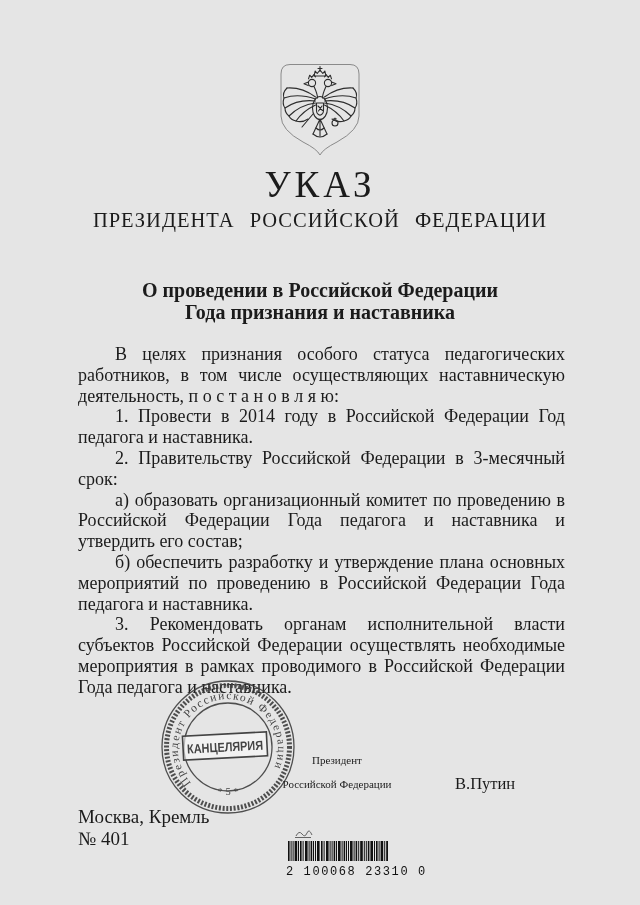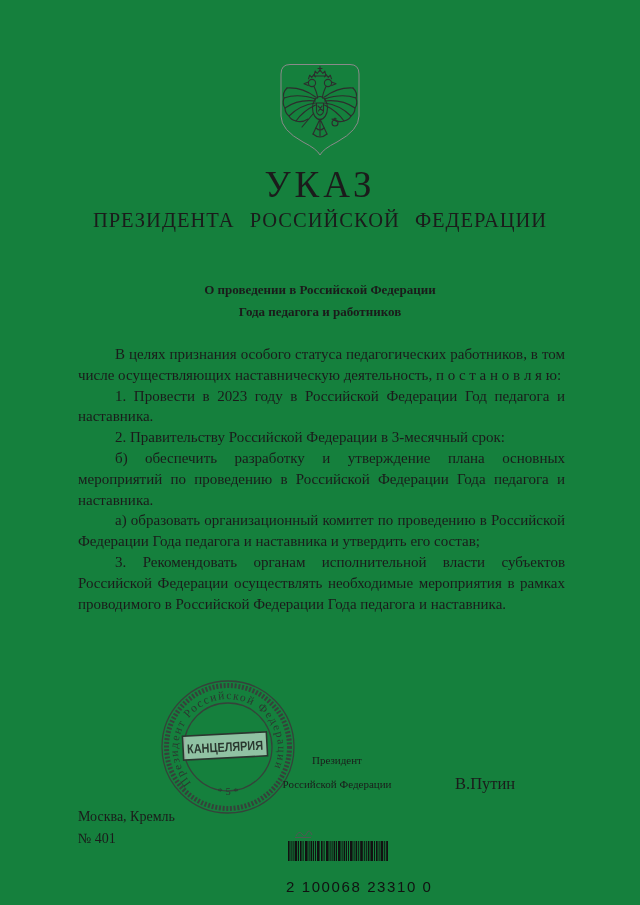--- a/index.html
+++ b/index.html
@@ -1,59 +1,59 @@
 <!DOCTYPE html>
 <html><head>
 <meta charset="utf-8">
 <style>
   html,body { margin:0; padding:0; background:#ffffff; }
   .page {
-    position:relative; width:640px; height:905px; background:#15803d;
+    position:relative; width:640px; height:905px; background:#e5e5e5;
     font-family:"Liberation Serif", serif; color:#1b1b1b; overflow:hidden;
   }
   
   .emblem { position:absolute; left:272px; top:57px; width:96px; height:102px; }
   
   .doc-type {
     position:absolute; top:165px; left:0; width:100%;
     text-align:center; font-size:37px; line-height:40px;
     letter-spacing:4px; font-weight:normal; white-space:nowrap;
   }
   .issuer {
     position:absolute; top:208px; left:0; width:100%;
     text-align:center; font-size:20.5px; line-height:24px;
     letter-spacing:1px; word-spacing:9px; white-space:nowrap;
   }
   .doc-title {
     position:absolute; top:279px; left:0; width:100%;
-    text-align:center; font-weight:bold; font-size:13px; line-height:22px;
+    text-align:center; font-weight:bold; font-size:20px; line-height:22px;
   }
   
   .body-text {
     position:absolute; left:78px; top:344px; width:487px;
-    font-size:15px; line-height:20.8px; text-align:justify;
+    font-size:18px; line-height:20.8px; text-align:justify;
   }
   .body-text p { margin:0; text-indent:37px; }
   
   .stamp { position:absolute; left:157px; top:676px; width:142px; height:142px; opacity:0.88; }
   
   .sig-block {
     position:absolute; left:243px; top:749px; width:188px;
     text-align:center; font-size:11px; line-height:23.5px;
   }
   .sig-name { position:absolute; left:455px; top:772px; font-size:16.5px; line-height:23.5px; }
   
-  .dateline { position:absolute; left:78px; top:806px; font-size:14px; line-height:22.3px; }
+  .dateline { position:absolute; left:78px; top:806px; font-size:19px; line-height:22.3px; }
   
   .barcode { position:absolute; left:286px; top:829px; width:106px; }
   .barcode .squiggle { display:block; margin:0 0 2px 8px; }
   .barcode .bars { display:block; }
   .barcode .number {
-    font-family:Liberation Sans, sans-serif; font-size:15px; letter-spacing:1.6px;
-    color:#111; margin-top:17px; text-align:center; white-space:nowrap;
+    font-family:Liberation Mono, monospace; font-size:12px; letter-spacing:1.6px;
+    color:#111; margin-top:4px; text-align:center; white-space:nowrap;
   }
 </style>
 </head>
 <body>
 
 <div class="page">
 
   <svg class="emblem" viewBox="0 0 96 102">
     <path d="M9,17 Q9,7.5 18,7.5 H78 Q87,7.5 87,17 V59 Q87,73 65,85 Q51,92 48,98 Q45,92 31,85 Q9,73 9,59 Z" fill="none" stroke="#8a8a8a" stroke-width="1"></path>
     <g fill="none" stroke="#2d2d2d" stroke-width="1.1" stroke-linecap="round" stroke-linejoin="round">
@@ -97,29 +97,29 @@
       <circle cx="63" cy="66" r="3"></circle>
       <path d="M63,63 v-2 M61.8,61.8 h2.4"></path>
     </g>
   </svg>
 
   <div class="doc-type">УКАЗ</div>
   <div class="issuer">ПРЕЗИДЕНТА РОССИЙСКОЙ ФЕДЕРАЦИИ</div>
 
   <div class="doc-title">
     <div>О проведении в Российской Федерации</div>
-    <div>Года педагога и работников</div>
+    <div>Года признания и наставника</div>
   </div>
 
   <div class="body-text">
     <p>В целях признания особого статуса педагогических работников, в том числе осуществляющих наставническую деятельность, п о с т а н о в л я ю:</p>
-    <p>1. Провести в 2023 году в Российской Федерации Год педагога и наставника.</p>
+    <p>1. Провести в 2014 году в Российской Федерации Год педагога и наставника.</p>
     <p>2. Правительству Российской Федерации в 3-месячный срок:</p>
+    <p>а) образовать организационный комитет по проведению в Российской Федерации Года педагога и наставника и утвердить его состав;</p>
     <p>б) обеспечить разработку и утверждение плана основных мероприятий по проведению в Российской Федерации Года педагога и наставника.</p>
-    <p>а) образовать организационный комитет по проведению в Российской Федерации Года педагога и наставника и утвердить его состав;</p>
     <p>3. Рекомендовать органам исполнительной власти субъектов Российской Федерации осуществлять необходимые мероприятия в рамках проводимого в Российской Федерации Года педагога и наставника.</p>
   </div>
 
   <svg class="stamp" viewBox="0 0 142 142">
     <defs>
       <path id="stamp-arc" d="M 35.6,108.4 A 50,50 0 1 1 106.4,108.4" fill="none"></path>
     </defs>
     <g stroke="#3a3a3a" fill="none">
       <circle cx="71" cy="71" r="66" stroke-width="1.3"></circle>
       <circle cx="71" cy="71" r="61.5" stroke-width="5" stroke-dasharray="2 1.7"></circle>

